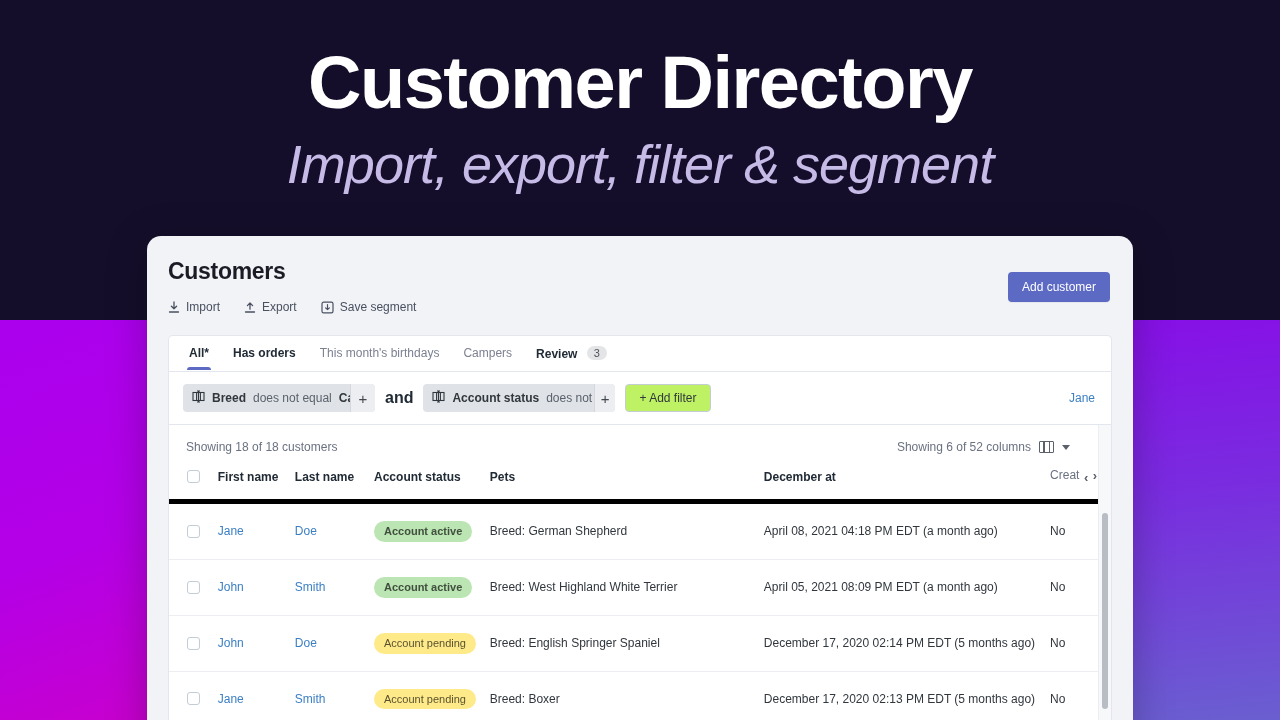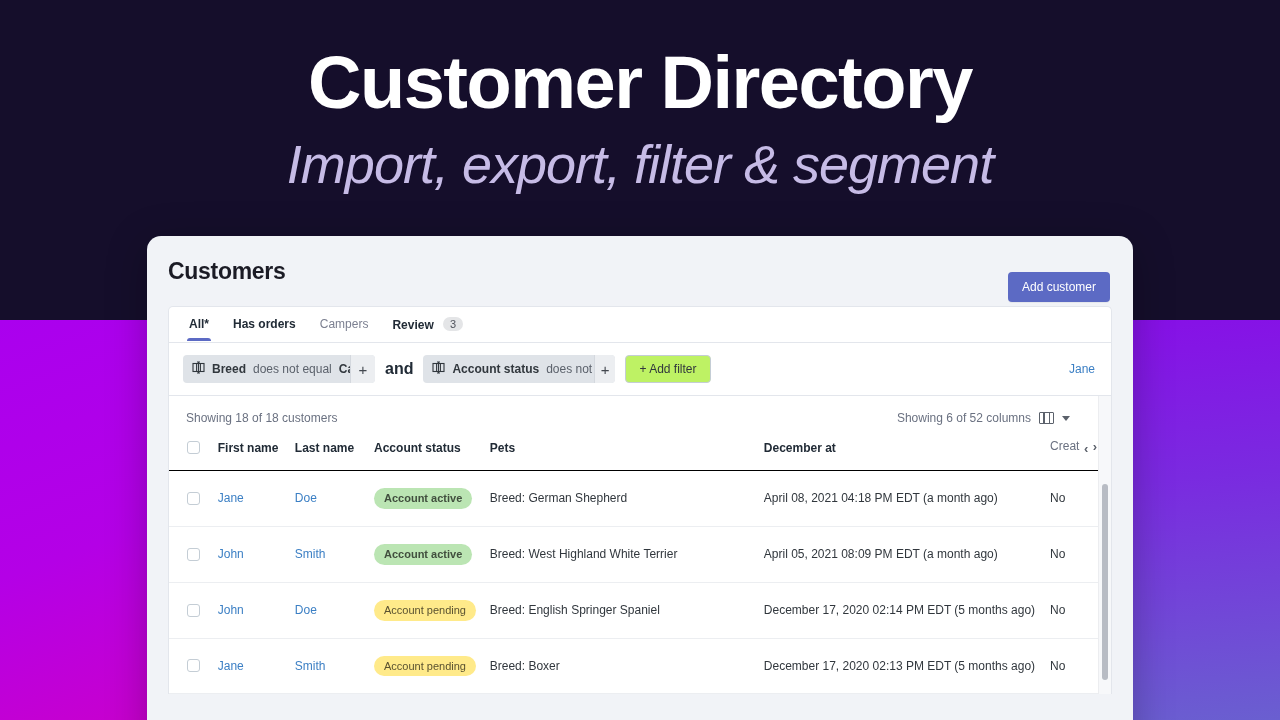--- a/index.html
+++ b/index.html
@@ -129,21 +129,21 @@
   
   .table-wrap { position: relative; }
   .table-meta { display: flex; align-items: center; justify-content: space-between;
                 padding: 15px 17px 14px 17px; }
   .showing-left { font-size: 12px; color: #6a7181; }
   .showing-right { display: flex; align-items: center; gap: 8px; font-size: 12px; color: #6a7181; cursor: pointer; }
 
   table { width: 100%; border-collapse: collapse; table-layout: fixed; }
   thead th {
     text-align: left; font-size: 12px; font-weight: bold; color: #212b36;
-    padding: 0 0 14px 0; border-bottom: 1px solid #000000;
+    padding: 0 0 14px 0; border-bottom: 5px solid #000000;
   }
   tbody td {
     font-size: 12px; color: #31373d; padding: 17px 0;
     border-bottom: 1px solid #eceef1; vertical-align: middle;
   }
   .c-check { width: 48px; padding-left: 18px !important; }
   .c-first { width: 76px; }
   .c-last  { width: 78px; }
   .c-status{ width: 114px; }
   .c-pets  { width: 270px; }
@@ -202,32 +202,62 @@
 <div id="hero">
   <div class="title">Customer Directory</div>
   <div class="subtitle">Import, export, filter &amp; segment</div>
 </div>
 
 <div id="app-card">
 
   <div class="card-head">
     <div class="page-title">Customers</div>
 
+    <div class="actions">
+      <div class="action">
+        <span>
+          <svg width="12" height="13" viewBox="0 0 12 13">
+              <path d="M6 1v6.2M3.4 5.2L6 7.8l2.6-2.6M1.5 11h9" stroke="#4a5060" stroke-width="1.3" fill="none" stroke-linecap="round" stroke-linejoin="round"></path>
+            </svg>
+        </span>
+        <span>Import</span>
+      </div>
+      <div class="action">
+        <span>
+          <svg width="12" height="13" viewBox="0 0 12 13">
+              <path d="M6 8.2V2M3.4 4.6L6 2l2.6 2.6M1.5 11h9" stroke="#4a5060" stroke-width="1.3" fill="none" stroke-linecap="round" stroke-linejoin="round"></path>
+            </svg>
+        </span>
+        <span>Export</span>
+      </div>
+      <div class="action">
+        <span>
+          <svg width="13" height="13" viewBox="0 0 13 13">
+              <rect x="1" y="1.2" width="11" height="10.6" rx="1.6" stroke="#4a5060" stroke-width="1.2" fill="none"></rect>
+              <path d="M6.5 3.6v5M4.6 6.8l1.9 1.9 1.9-1.9" stroke="#4a5060" stroke-width="1.2" fill="none" stroke-linecap="round" stroke-linejoin="round"></path>
+            </svg>
+        </span>
+        <span>Save segment</span>
+      </div>
+    </div>
 
     <button class="add-customer">Add customer</button>
   </div>
 
   <div class="panel">
 
     <div class="tabs">
       <div class="tab active">
         <span>All*</span>
       </div>
       <div class="tab bold">
         <span>Has orders</span>
+      </div>
+      <div class="tab">
+        <span>This month's birthdays</span>
       </div>
       <div class="tab">
         <span>Campers</span>
       </div>
       <div class="tab bold">
         <span>Review</span>
         <span class="badge">3</span>
       </div>
     </div>
 

